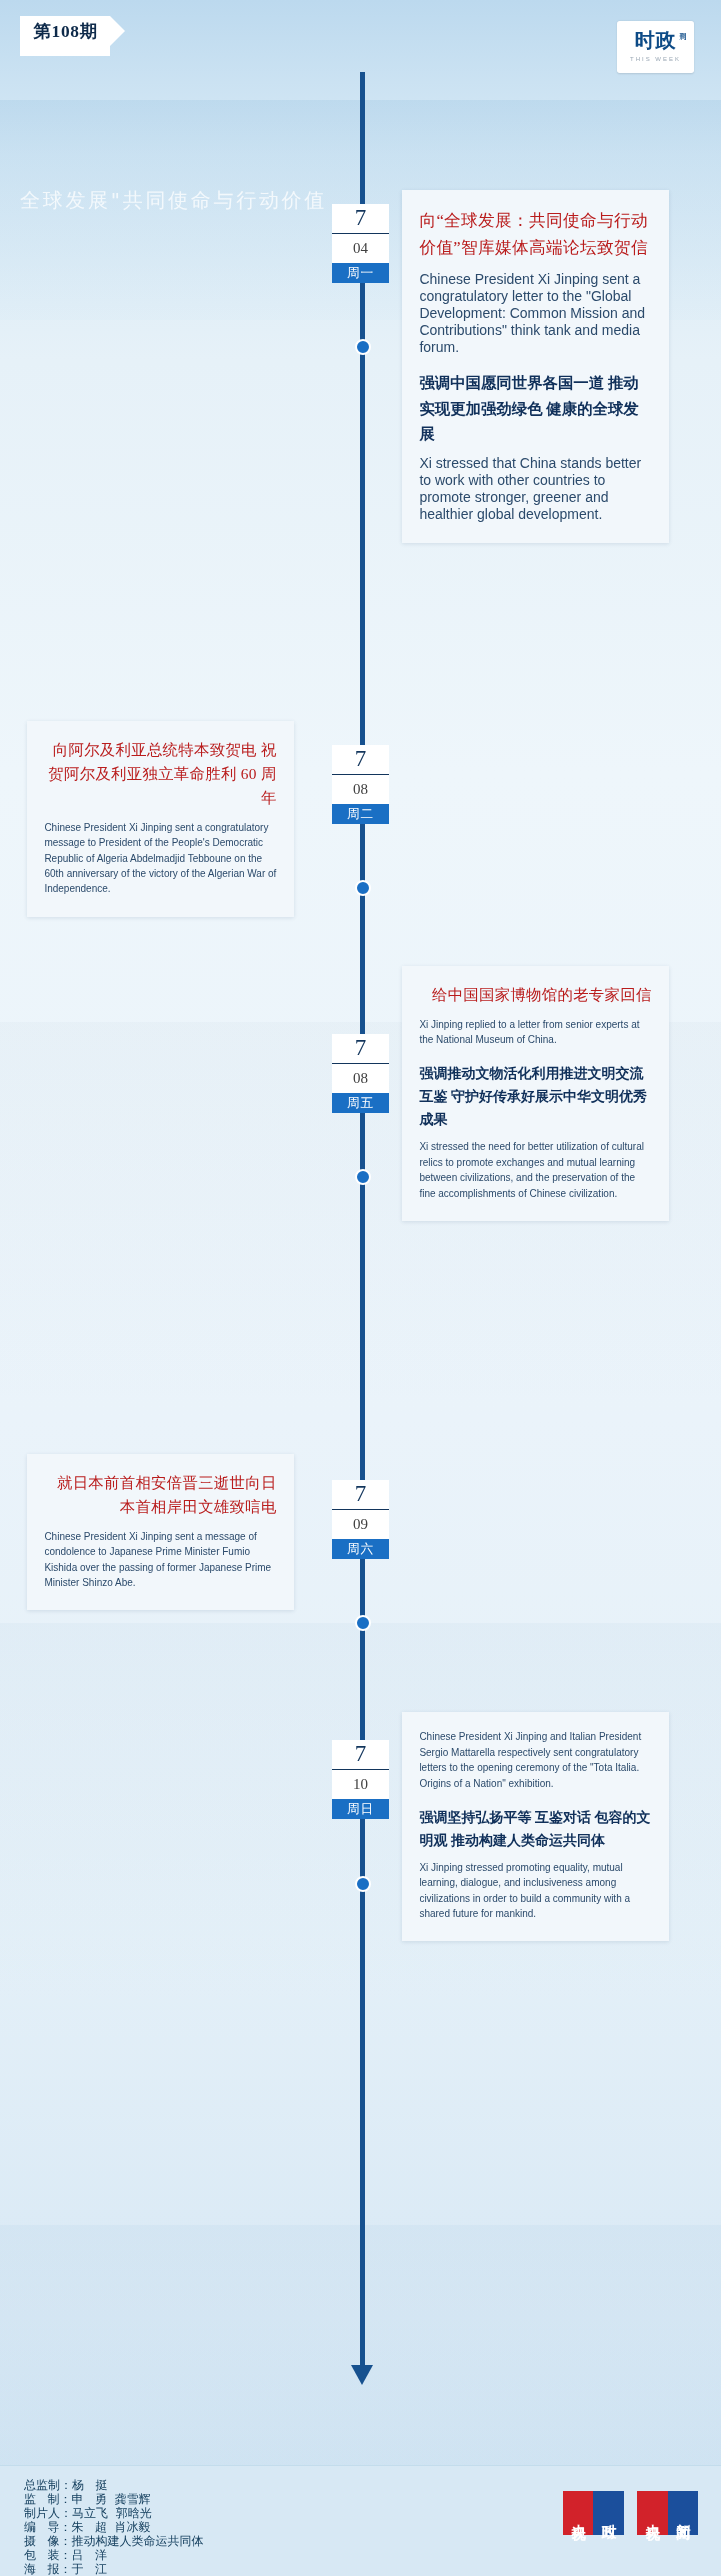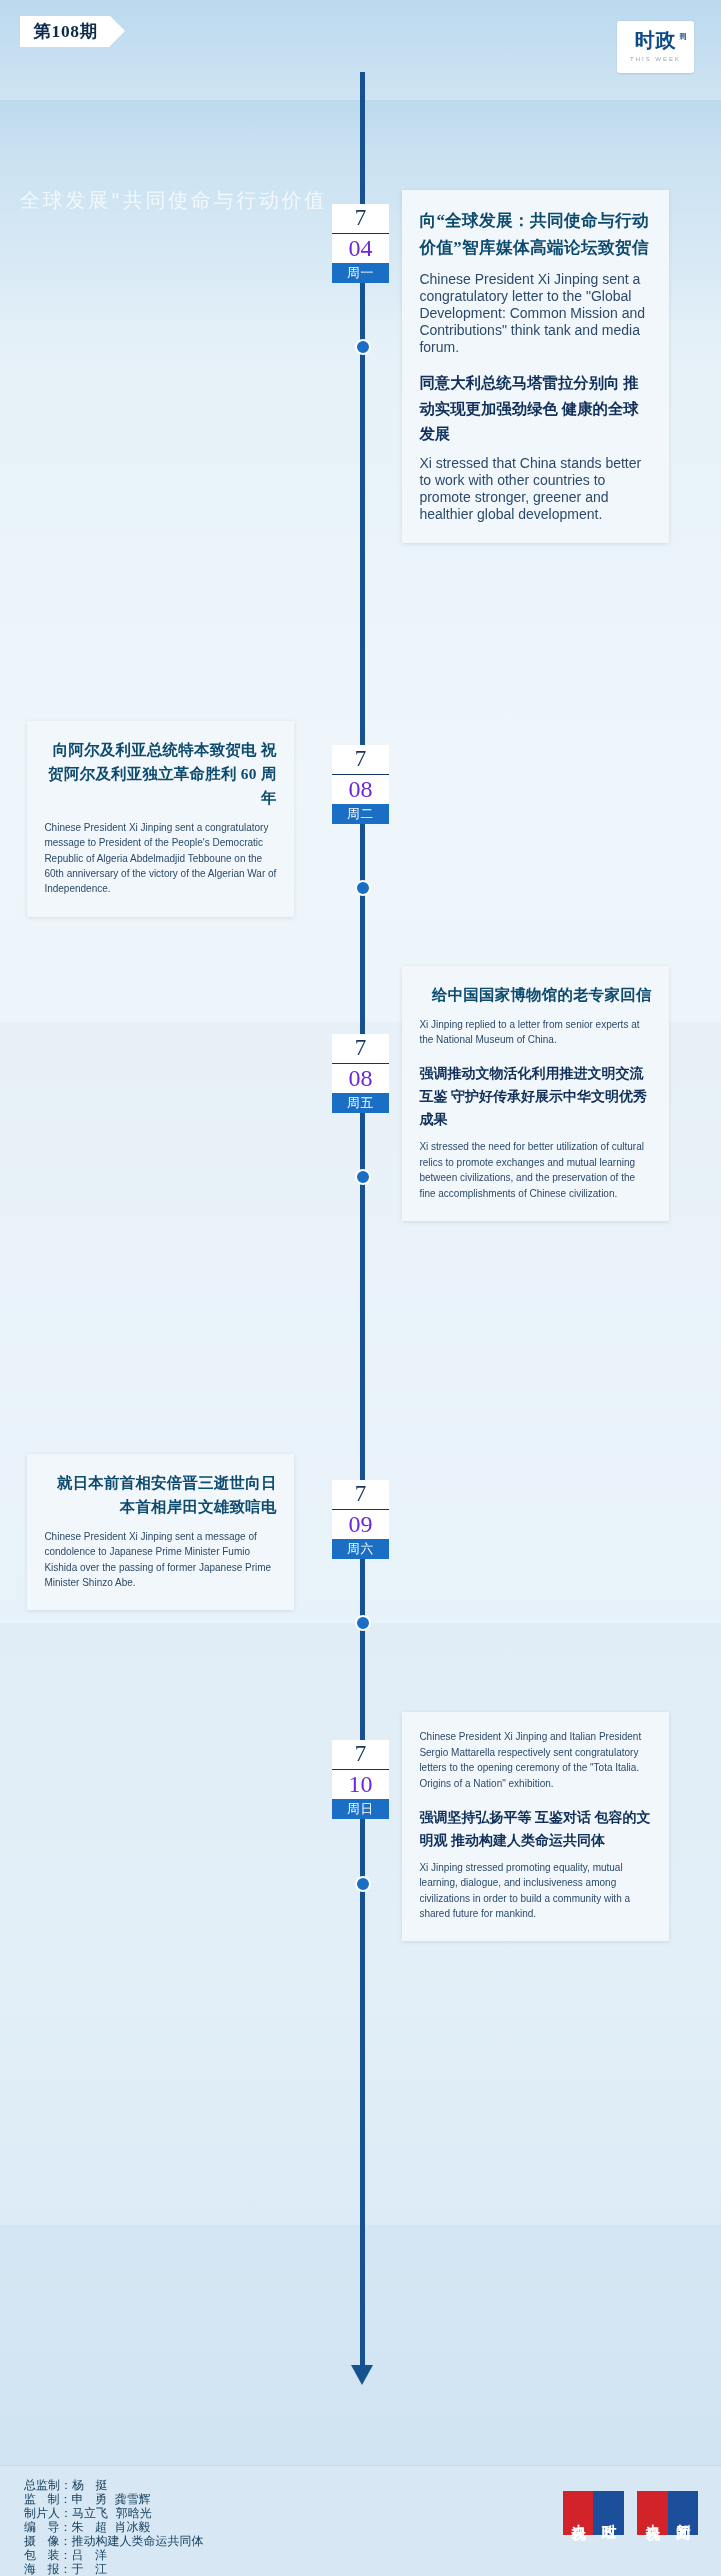--- a/index.html
+++ b/index.html
@@ -43,21 +43,21 @@
     letter-spacing:2.7px;
     color:rgba(255,255,255,0.75);
     font-family:"DejaVu Sans", sans-serif;
     white-space:nowrap;
     pointer-events:none;
   }
   
   .issue-badge {
     position:absolute;
     left:20px; top:16px;
-    height:31px;
+    height:40px;
     padding:0 12px 0 13.4px;
     background:#ffffff;
     color:#0e2a4a;
     font-size:17.4px;
     line-height:31px;
     letter-spacing:0.7px;
     font-weight:bold;
     font-family:"Liberation Serif", serif;
   }
   .issue-badge:after {
@@ -130,23 +130,23 @@
     background:#fff;
     font-size:23px;
     line-height:28px;
     color:#12355c;
     font-family:"Liberation Serif", serif;
     border-bottom:1.3px solid #12355c;
     padding-bottom:1.3px;
   }
   .date-marker .day {
     background:#fff;
-    font-size:24px;
+    font-size:15px;
     line-height:29px;
-    color:#6d28d9;
+    color:#404040;
     font-family:"Liberation Serif", serif;
   }
   .date-marker .week {
     background:#1a6fc4;
     color:#fff;
     font-size:12.7px;
     line-height:20px;
     letter-spacing:0.7px;
   }
   .dot {
@@ -166,22 +166,22 @@
     background:#f2f7fb;
     padding:17.4px 17.4px 20px 17.4px;
     box-shadow:0 1.3px 4px rgba(20,60,100,0.12);
   }
   .card.right { left:402px; }
   .card.left  { left:27px;  }
   .card h3 {
     margin:0 0 9.4px 0;
     font-size:16.7px;
     line-height:27px;
-    color:#0c4a6e;
-    font-weight:bold;
+    color:#b91c1c;
+    font-weight:normal;
     font-family:"Liberation Serif", serif;
     letter-spacing:0.3px;
   }
   .card p.en {
     margin:0 0 14.7px 0;
     font-size:14px;
     line-height:17px;
     color:#2b4a6b;
   }
   .card p.en:last-child { margin-bottom:0; }
@@ -268,21 +268,21 @@
   <div class="date-marker" style="top:204px;">
     <div class="month">7</div>
     <div class="day">04</div>
     <div class="week">周一</div>
   </div>
   <div class="dot" style="top:339px;"></div>
 
   <div class="card right" style="top:190px;">
     <h3>向“全球发展：共同使命与行动价值”智库媒体高端论坛致贺信</h3>
     <p class="en">Chinese President Xi Jinping sent a congratulatory letter to the "Global Development: Common Mission and Contributions" think tank and media forum.</p>
-    <div class="sub">同意大利总统马塔雷拉分别向 推动实现更加强劲绿色 健康的全球发展</div>
+    <div class="sub">强调中国愿同世界各国一道 推动实现更加强劲绿色 健康的全球发展</div>
     <p class="en">Xi stressed that China stands better to work with other countries to promote stronger, greener and healthier global development.</p>
   </div>
 
   <div class="date-marker" style="top:745px;">
     <div class="month">7</div>
     <div class="day">08</div>
     <div class="week">周二</div>
   </div>
   <div class="dot" style="top:880px;"></div>
 

